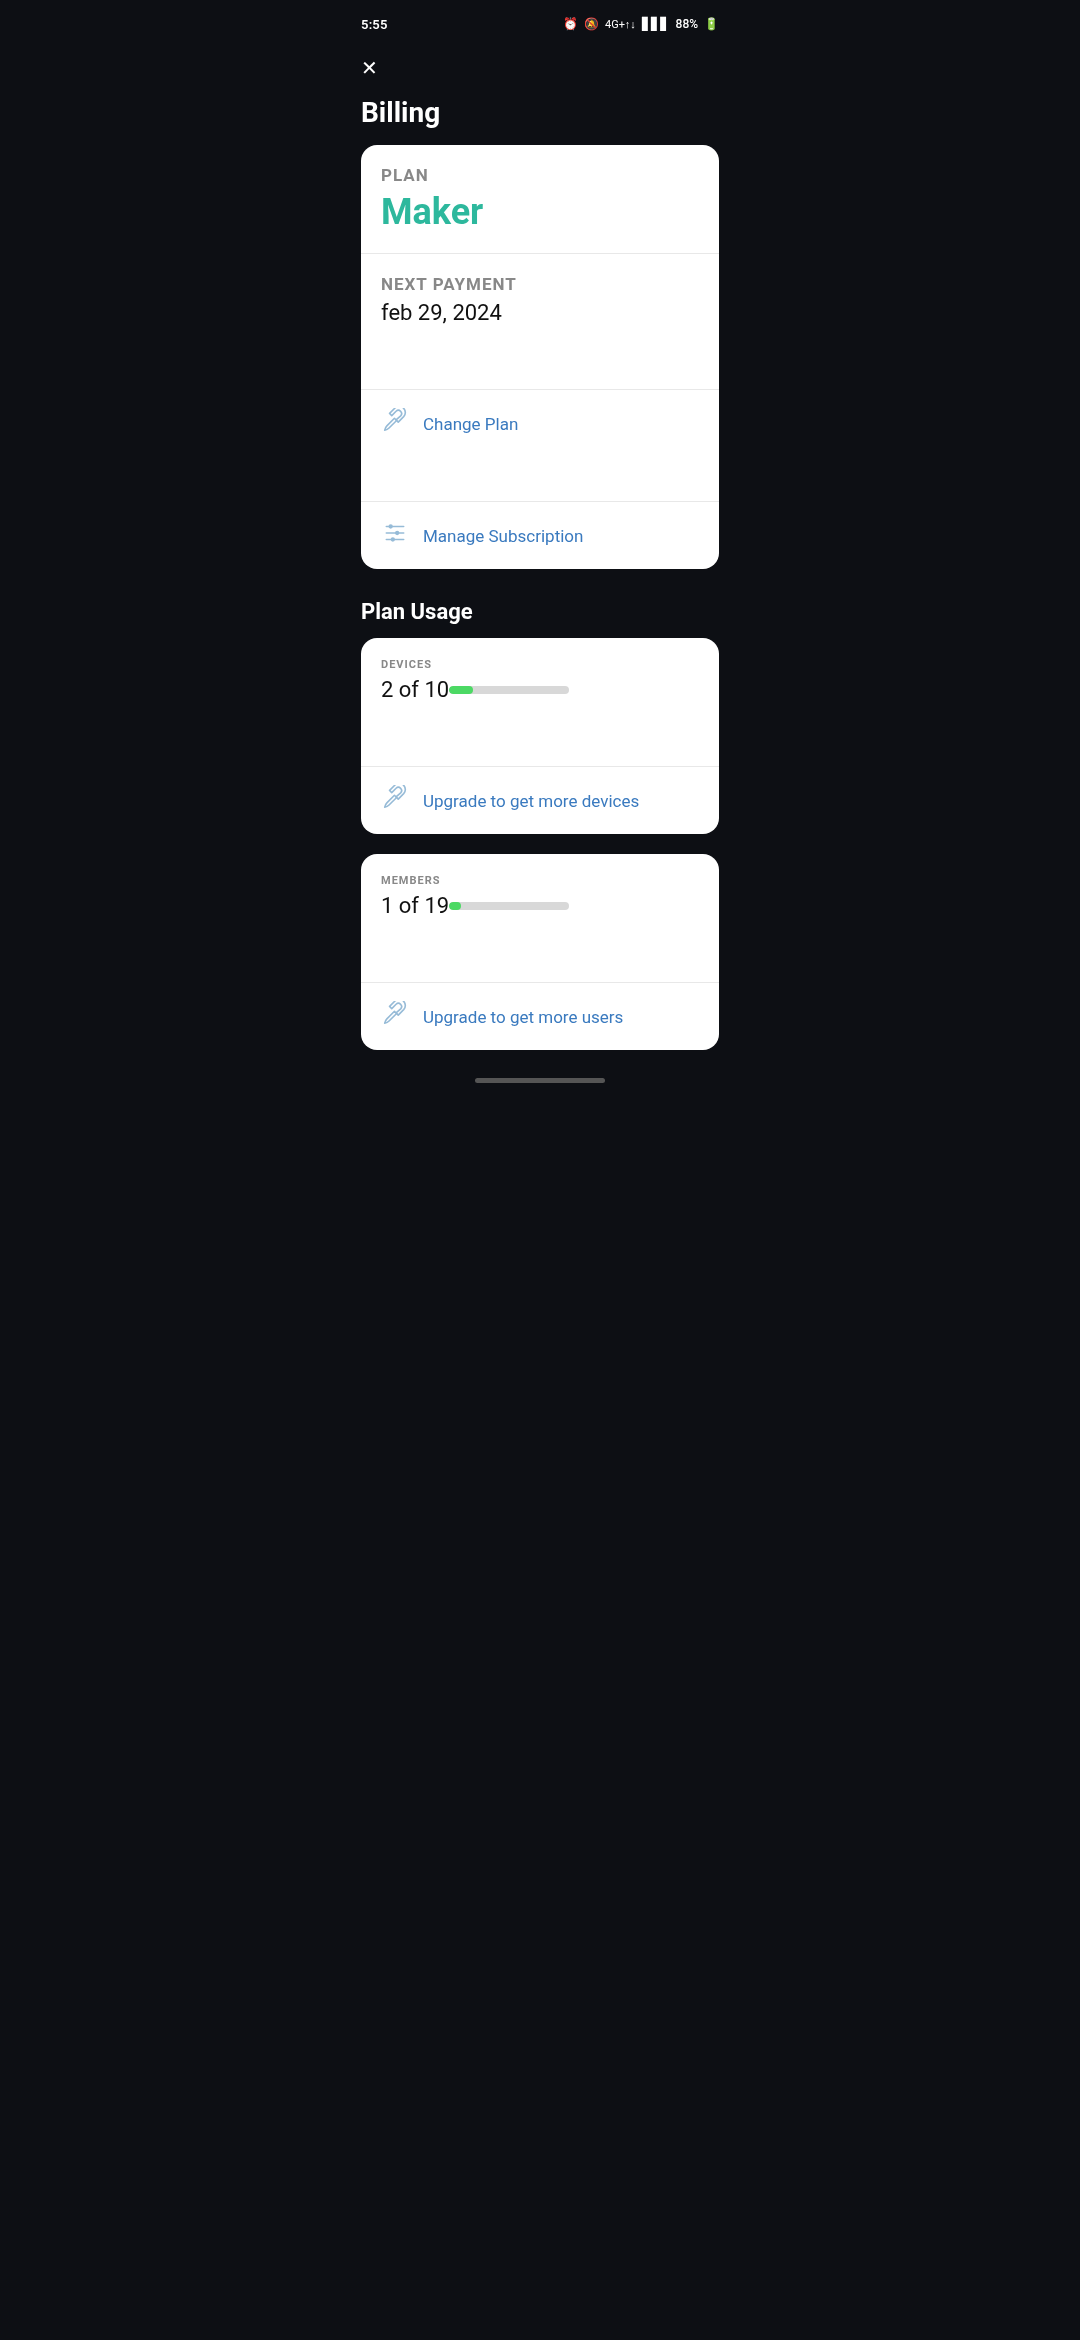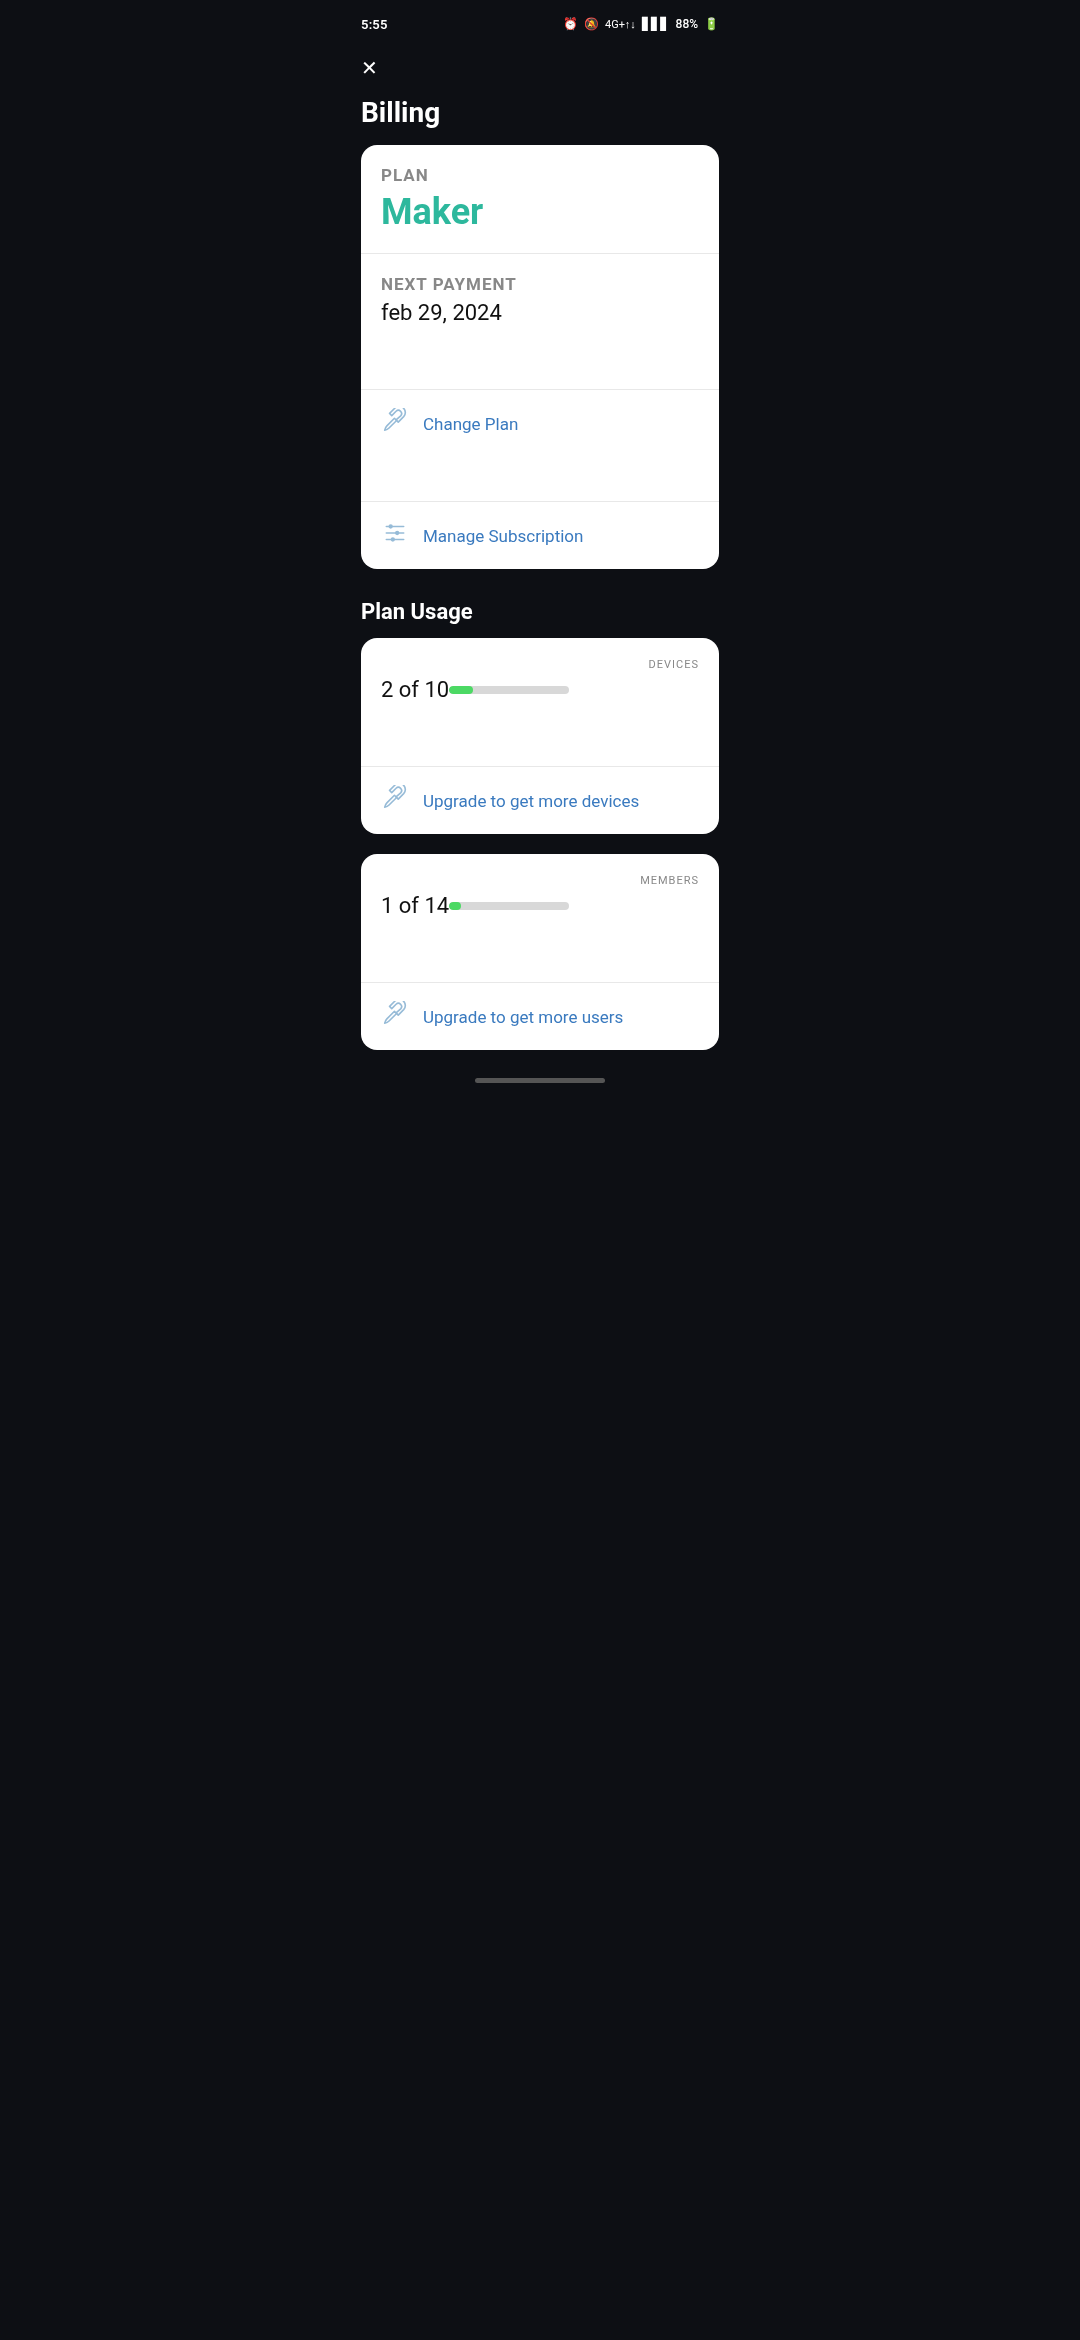--- a/index.html
+++ b/index.html
@@ -132,26 +132,25 @@
 
     .section-title {
       font-size: 22px;
       font-weight: 700;
       color: #fff;
       padding: 10px 16px 14px;
     }
 
     .usage-label {
       font-size: 11px;
-      font-weight: 400;
+      font-weight: 700;
       color: #888;
       letter-spacing: 1px;
       text-transform: uppercase;
       margin-bottom: 6px;
-      text-align: right;
     }
 
     .usage-row {
       display: flex;
       align-items: center;
       justify-content: flex-start;
     }
 
     .usage-count {
       font-size: 22px;
@@ -284,21 +283,21 @@
     <span class="action-text">Upgrade to get more devices</span>
   </div>
 
 </div>
 
 <div class="card">
 
   <div class="card-section">
     <div class="usage-label">MEMBERS</div>
     <div class="usage-row">
-      <span class="usage-count">1 of 14</span>
+      <span class="usage-count">1 of 19</span>
       <div class="progress-bar-container">
         <div class="progress-bar-fill" style="width: 10%;"></div>
       </div>
     </div>
   </div>
 
   <div class="card-action">
     <span class="action-icon">
       <svg class="rocket-svg" viewBox="0 0 24 24" fill="none" stroke="#6b9fc7" stroke-width="1.5" stroke-linecap="round" stroke-linejoin="round">
         <path d="M4.5 16.5c-1.5 1.5-2 4-2 4s2.5-.5 4-2l7-7-2-2-7 7z"></path>

